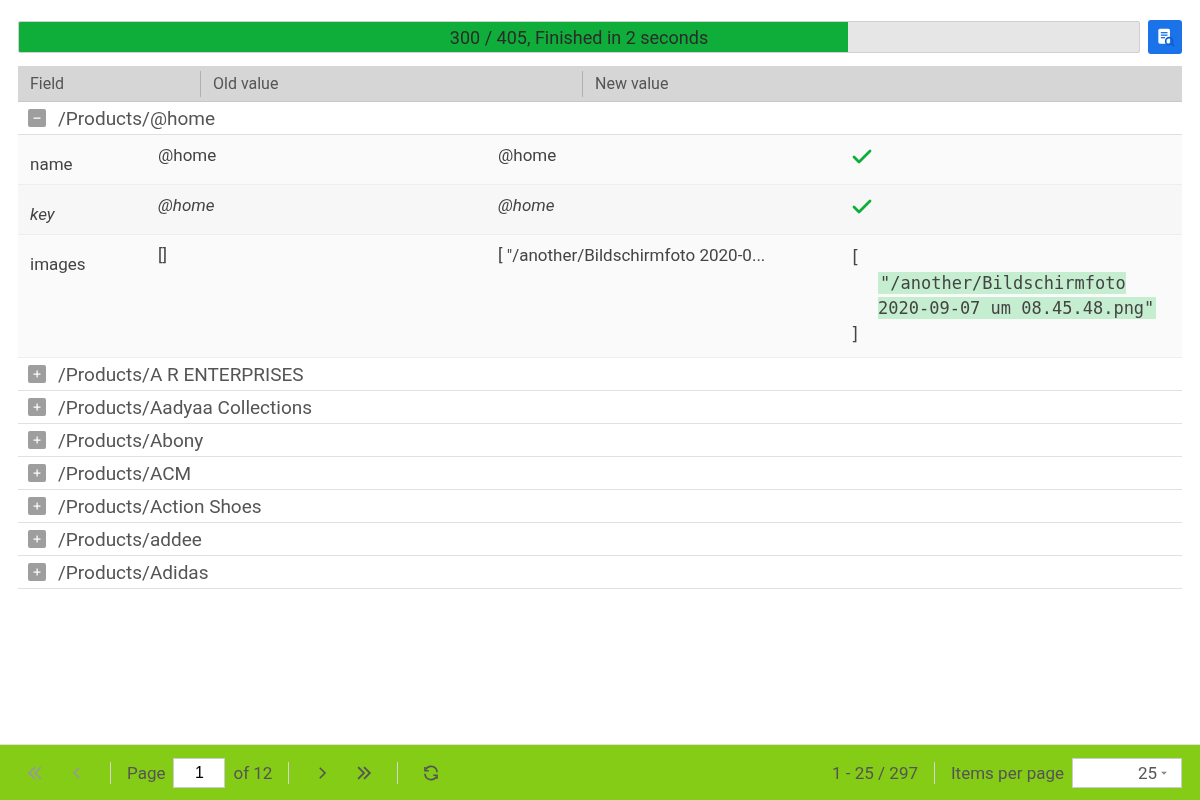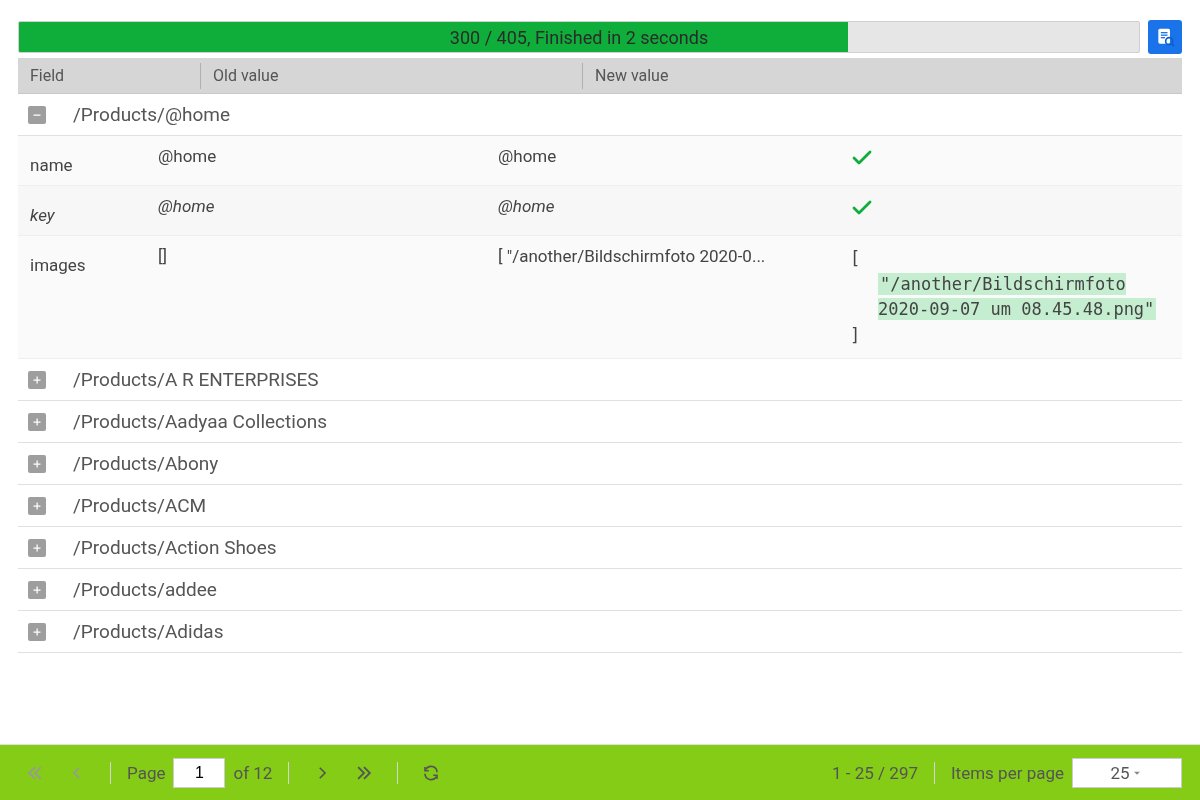--- a/index.html
+++ b/index.html
@@ -8,39 +8,39 @@
   .window { width: 1200px; height: 800px; display: flex; flex-direction: column; }
 
   
   .titlebar { background: #3c3c3c; color: #f0f0f0; height: 54px; display: flex; align-items: center; padding: 0 18px; }
   .titlebar .title { font-size: 24px; font-weight: 400; flex: 1; }
   .titlebar .controls { display: flex; align-items: center; gap: 10px; }
   .titlebar .controls .ctl { color: #eee; cursor: pointer; display:flex; align-items:center; justify-content:center; width:24px; height:24px;}
   .titlebar .controls svg { width: 20px; height: 20px; }
 
   
-  .progress-row { display: flex; align-items: center; padding: 20px 18px 4px 18px; gap: 8px; border-radius: 23px; }
+  .progress-row { display: flex; align-items: center; padding: 20px 18px 12px 18px; gap: 8px; border-radius: 23px; }
   .progress-wrap { flex: 1; height: 32px; background: #e6e6e6; border: 1px solid #d0d0d0; border-radius: 2px; position: relative; overflow: hidden; }
   .progress-fill { position: absolute; left: 0; top: 0; bottom: 0; background: #0fae3a; }
   .progress-text { position: absolute; left: 0; right: 0; top: 0; bottom: 0; display: flex; align-items: center; justify-content: center; color: #2b2b2b; font-size: 18px; }
   .log-btn { width: 34px; height: 34px; background: #1a73e8; border-radius: 3px; display: flex; align-items: center; justify-content: center; cursor: pointer; }
   .log-btn svg { width: 20px; height: 20px; }
 
   
   .grid { flex: 1; display: flex; flex-direction: column; padding: 0 18px; overflow: hidden; }
   .grid-header { display: flex; background: #d6d6d6; border-bottom: 1px solid #c8c8c8; height: 36px; align-items: center; font-size: 16px; color: #555; gap: 42px; }
   .col-field { width: 140px; padding-left: 12px; }
   .col-old   { width: 340px; padding-left: 12px; border-left: 1px solid #b0b0b0; }
   .col-new   { width: 340px; padding-left: 12px; border-left: 1px solid #b0b0b0; }
   .col-diff  { flex: 1;     padding-left: 12px; border-left: 1px solid #b0b0b0; }
   .grid-header .col-old, .grid-header .col-new, .grid-header .col-diff { height: 26px; display:flex; align-items:center;}
 
   .grid-body { flex: 1; overflow: hidden; }
 
-  .group-row { display: flex; align-items: center; height: 42px; border-bottom: 1px solid #e0e0e0; padding-left: 10px; gap: 27px; cursor: pointer; }
+  .group-row { display: flex; align-items: center; height: 33px; border-bottom: 1px solid #e0e0e0; padding-left: 10px; gap: 12px; cursor: pointer; }
   .group-row .square { width: 18px; height: 18px; background: #9e9e9e; border-radius: 2px; display: flex; align-items: center; justify-content: center; }
   .group-row .square svg { width: 12px; height: 12px; }
   .group-row .label { font-size: 19px; color: #555; }
 
   .data-row { display: flex; align-items: flex-start; min-height: 44px; padding: 10px 0; border-bottom: 1px solid #eee; font-size: 17px; color: #444; }
   .data-row:nth-of-type(even) { background: #fafafa; }
   .data-row .col-field { padding-left: 12px; margin-top: 9px; }
   .data-row .col-old, .data-row .col-new, .data-row .col-diff { border-left: none; }
   .data-row .col-old, .data-row .col-new { padding-left: 0px; }
 
@@ -50,21 +50,21 @@
   .diff-code { font-family: ui-monospace, SFMono-Regular, Menlo, Consolas, monospace; font-size: 17px; line-height: 1.5; }
   .diff-add { background: #c4eecf; display: inline; padding: 1px 2px; }
 
   
   .pager { height: 56px; border-top: 1px solid #e0e0e0; background: #84cc16; display: flex; align-items: center; padding: 0 18px; gap: 8px; color: #555; font-size: 17px; }
   .pager .sep { width: 1px; height: 22px; background: #d5d5d5; margin: 0 8px; }
   .pager .navbtn { width: 34px; height: 34px; display: flex; align-items: center; justify-content: center; cursor: pointer; color: #999; }
   .pager .navbtn.enabled { color: #555; }
   .pager input.pageno { width: 52px; height: 30px; border: 1px solid #ccc; text-align: center; font-size: 16px; }
   .pager .spacer { flex: 1; }
-  .pager .per-page-select { width: 110px; height: 30px; border: 1px solid #ccc; display: flex; align-items: center; justify-content: center; padding: 0 10px; cursor: pointer; background:#fff;}
+  .pager .per-page-select { width: 110px; height: 30px; border: 1px solid #ccc; display: flex; align-items: center; justify-content: flex-end; padding: 0 10px; cursor: pointer; background:#fff;}
 </style>
 </head>
 <body>
 
 <div class="window">
 
 
   <div class="progress-row">
     <div class="progress-wrap">
       <div class="progress-fill" id="progress-fill" style="width: 74%;"></div>

